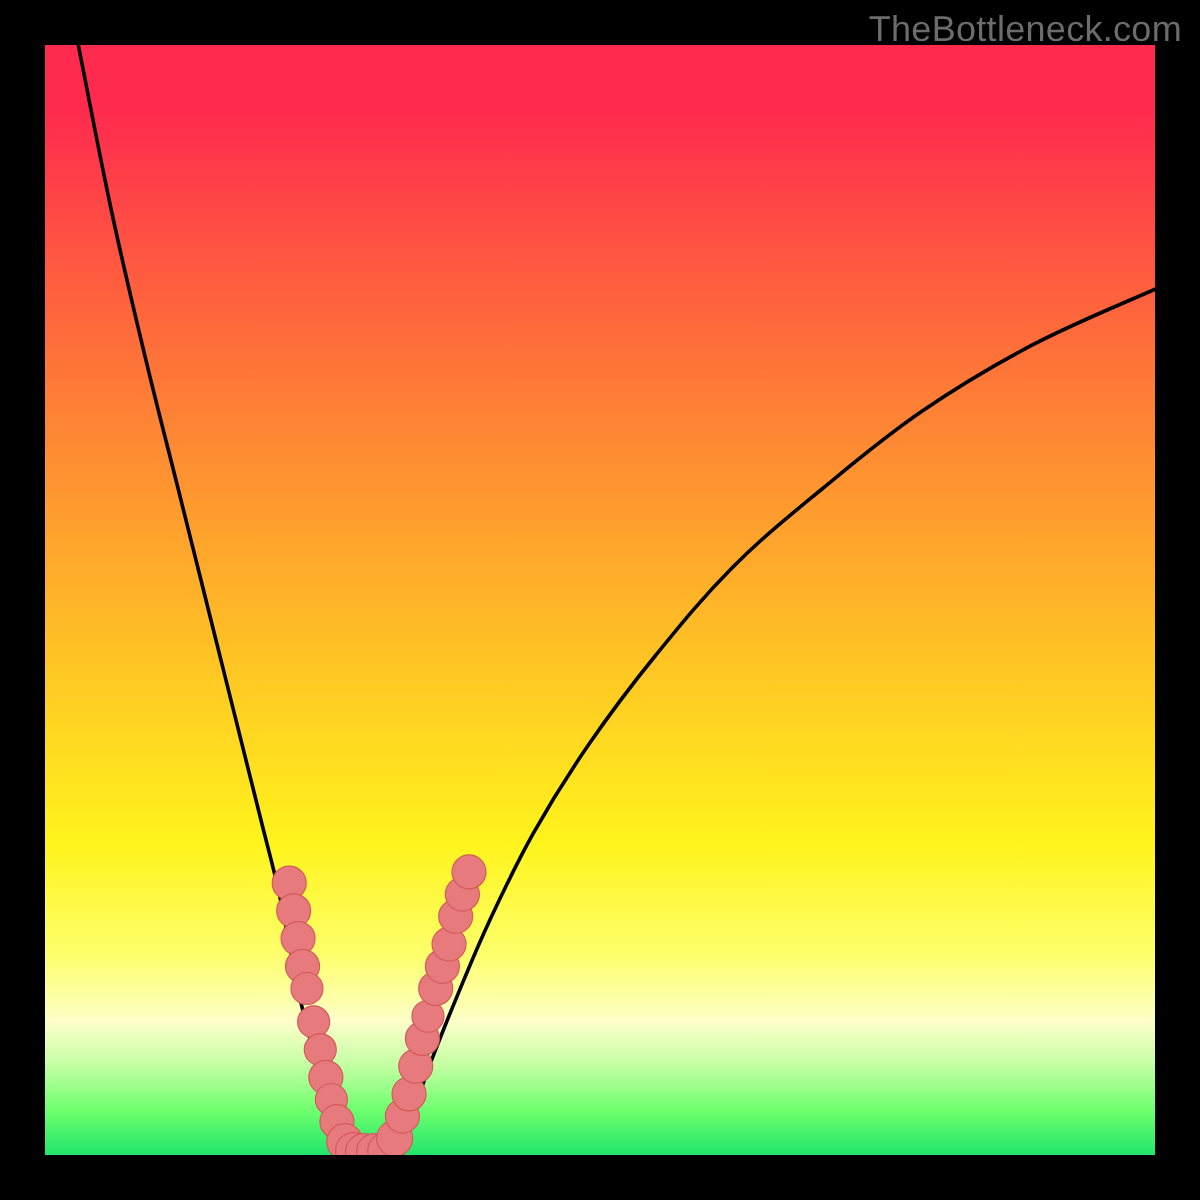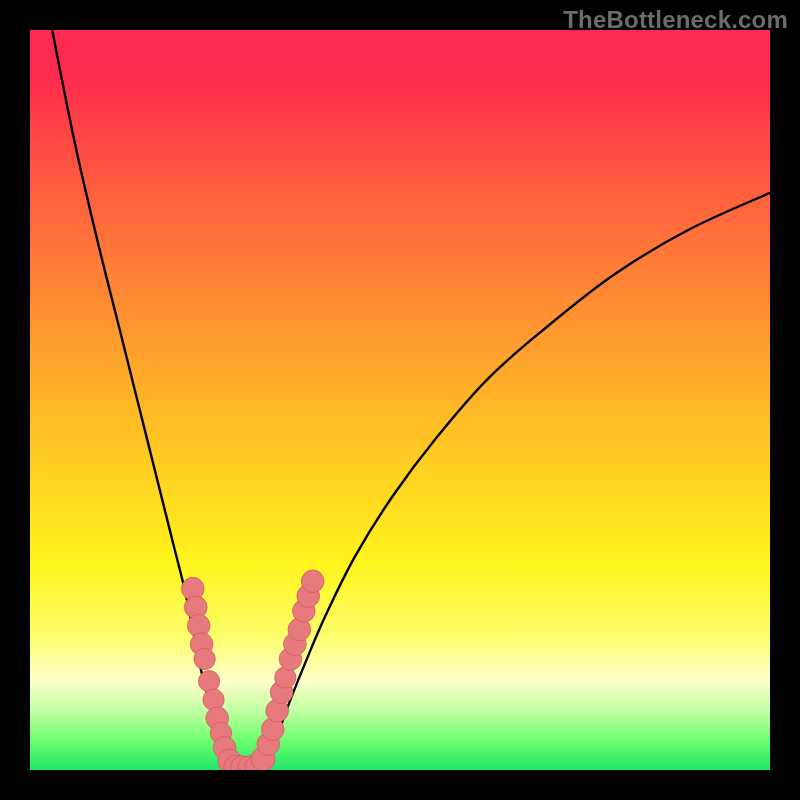--- a/index.html
+++ b/index.html
@@ -42,21 +42,21 @@
       #21e56a 100%
     );
   }
   .watermark {
     position: absolute;
     top: 6px;
     right: 12px;
     color: #6c6c6c;
     font-size: 24px;
     letter-spacing: 0.2px;
-    font-weight: 700;
+    font-weight: 400;
     user-select: none;
   }
   svg.curves {
     position: absolute;
     left: 0; top: 0;
     width: 740px; height: 740px;
   }
 </style>
 </head>
 <body>

